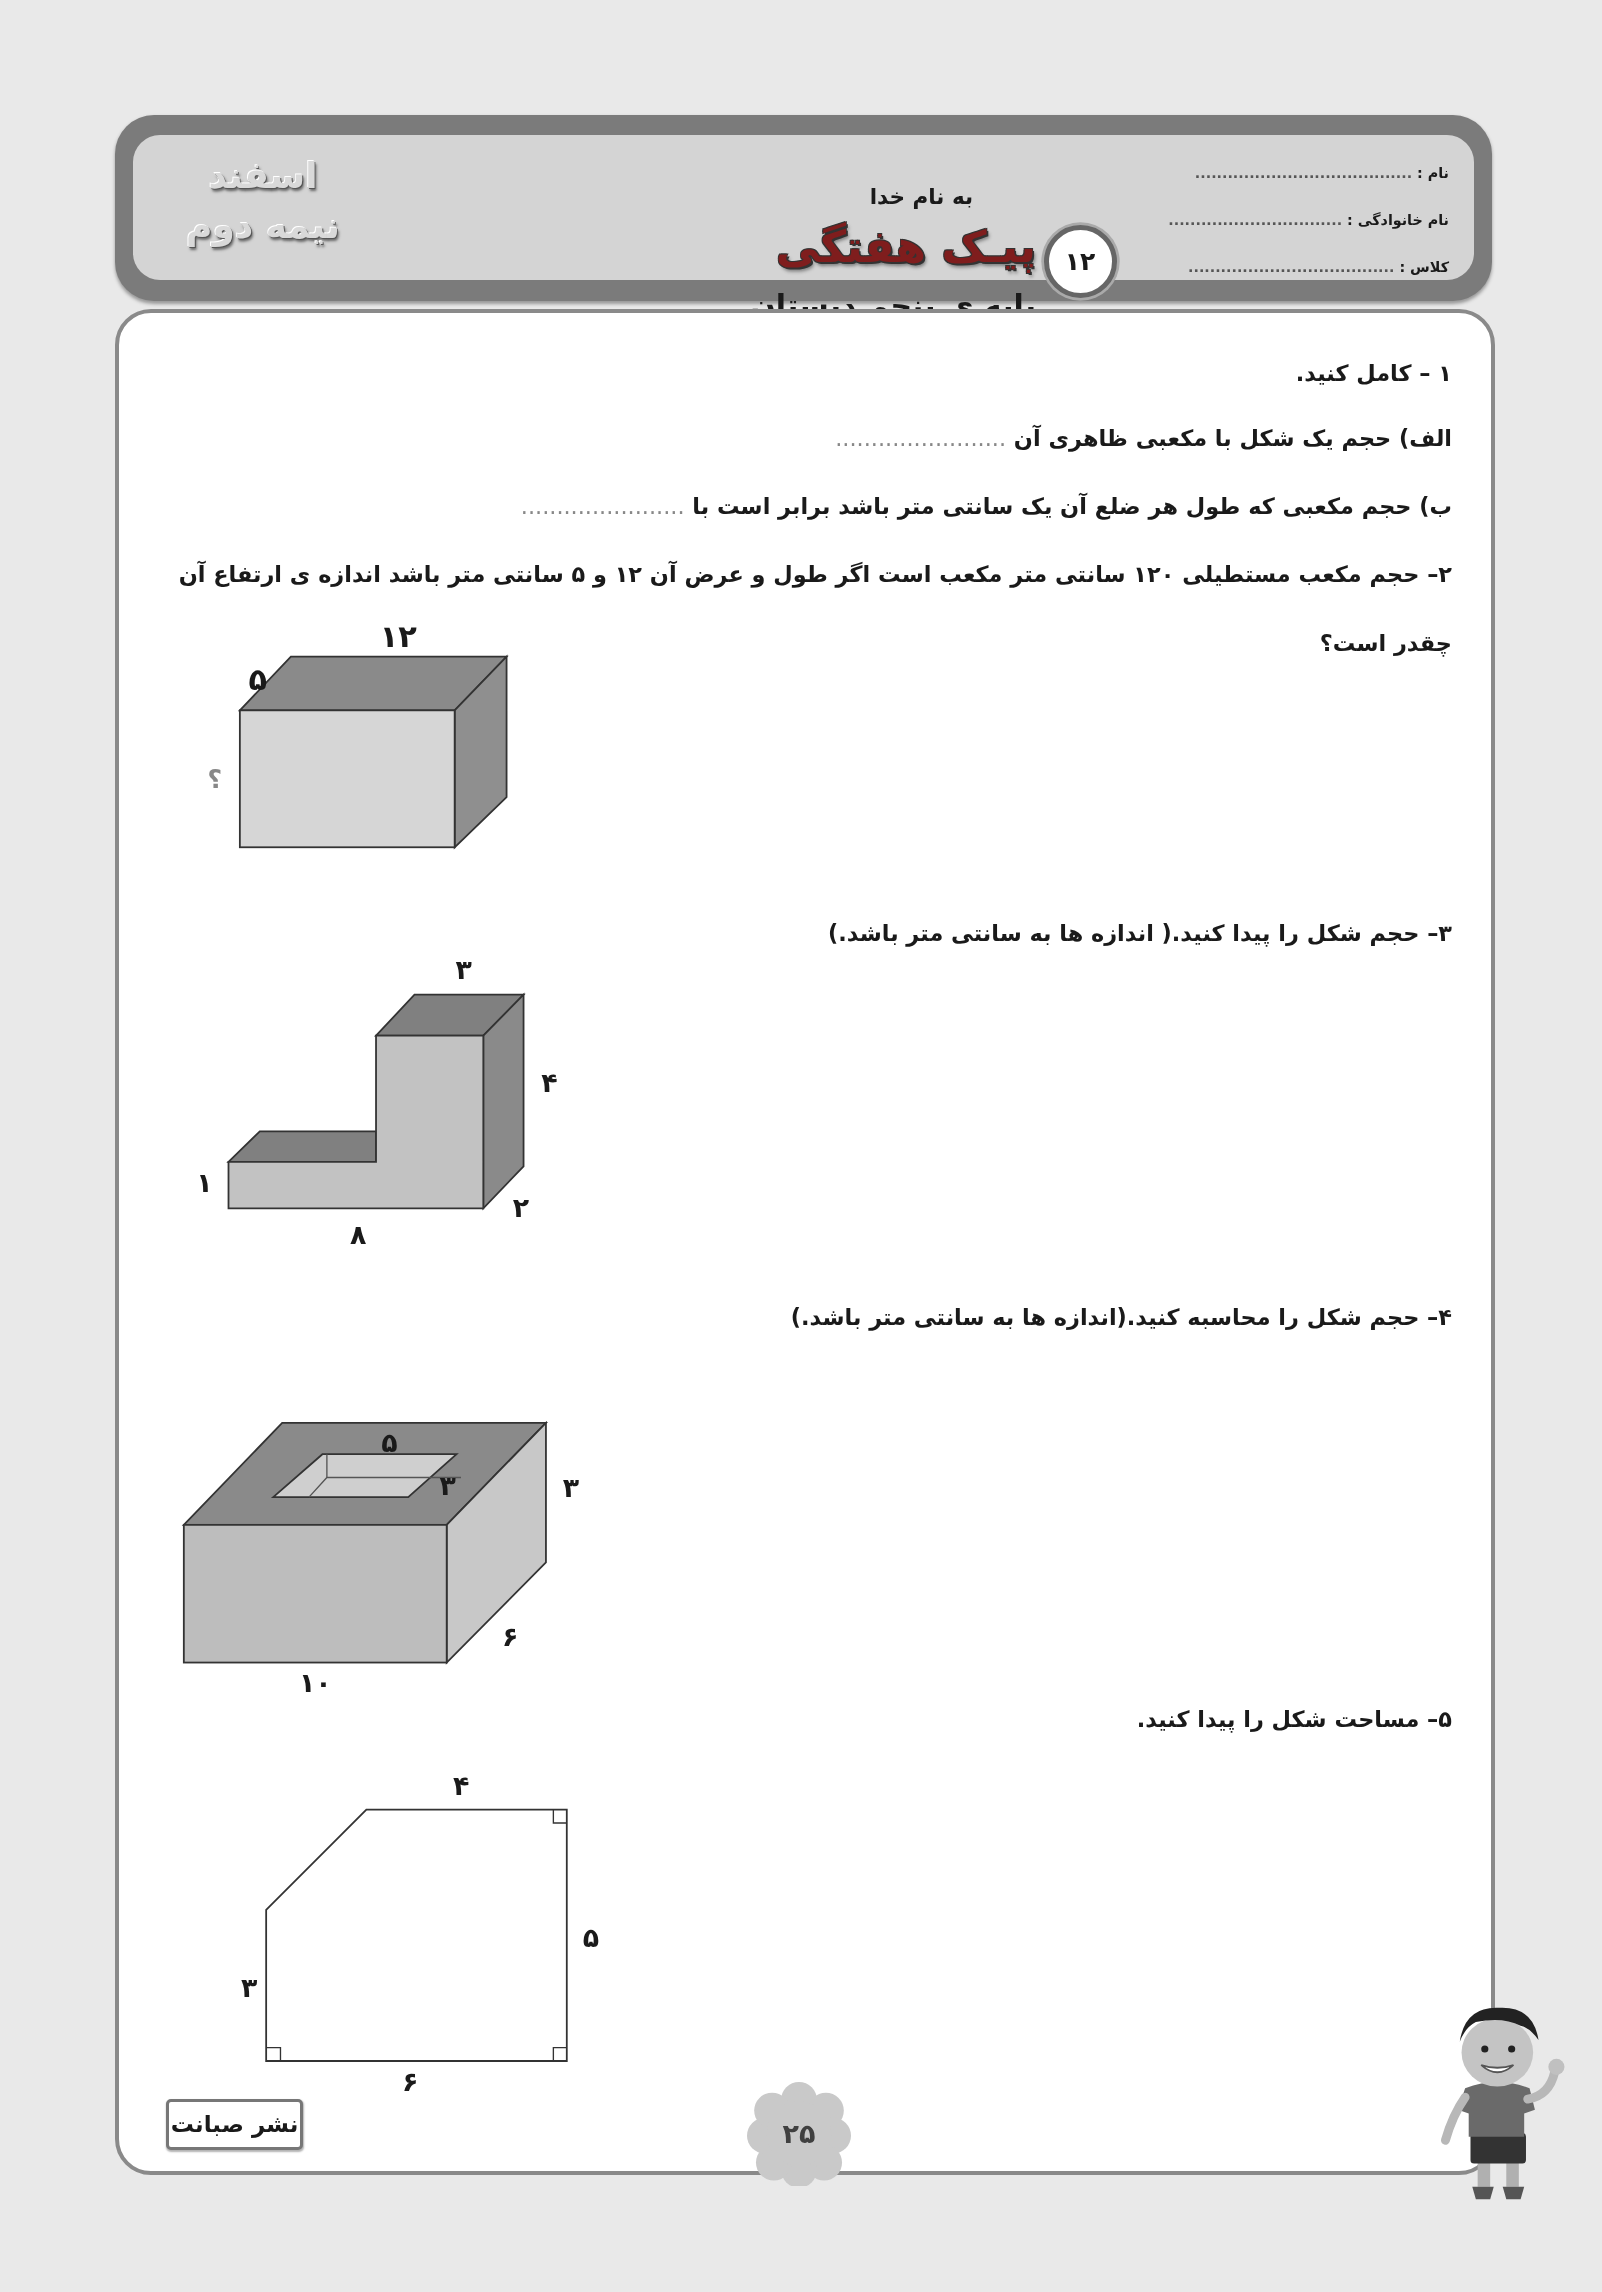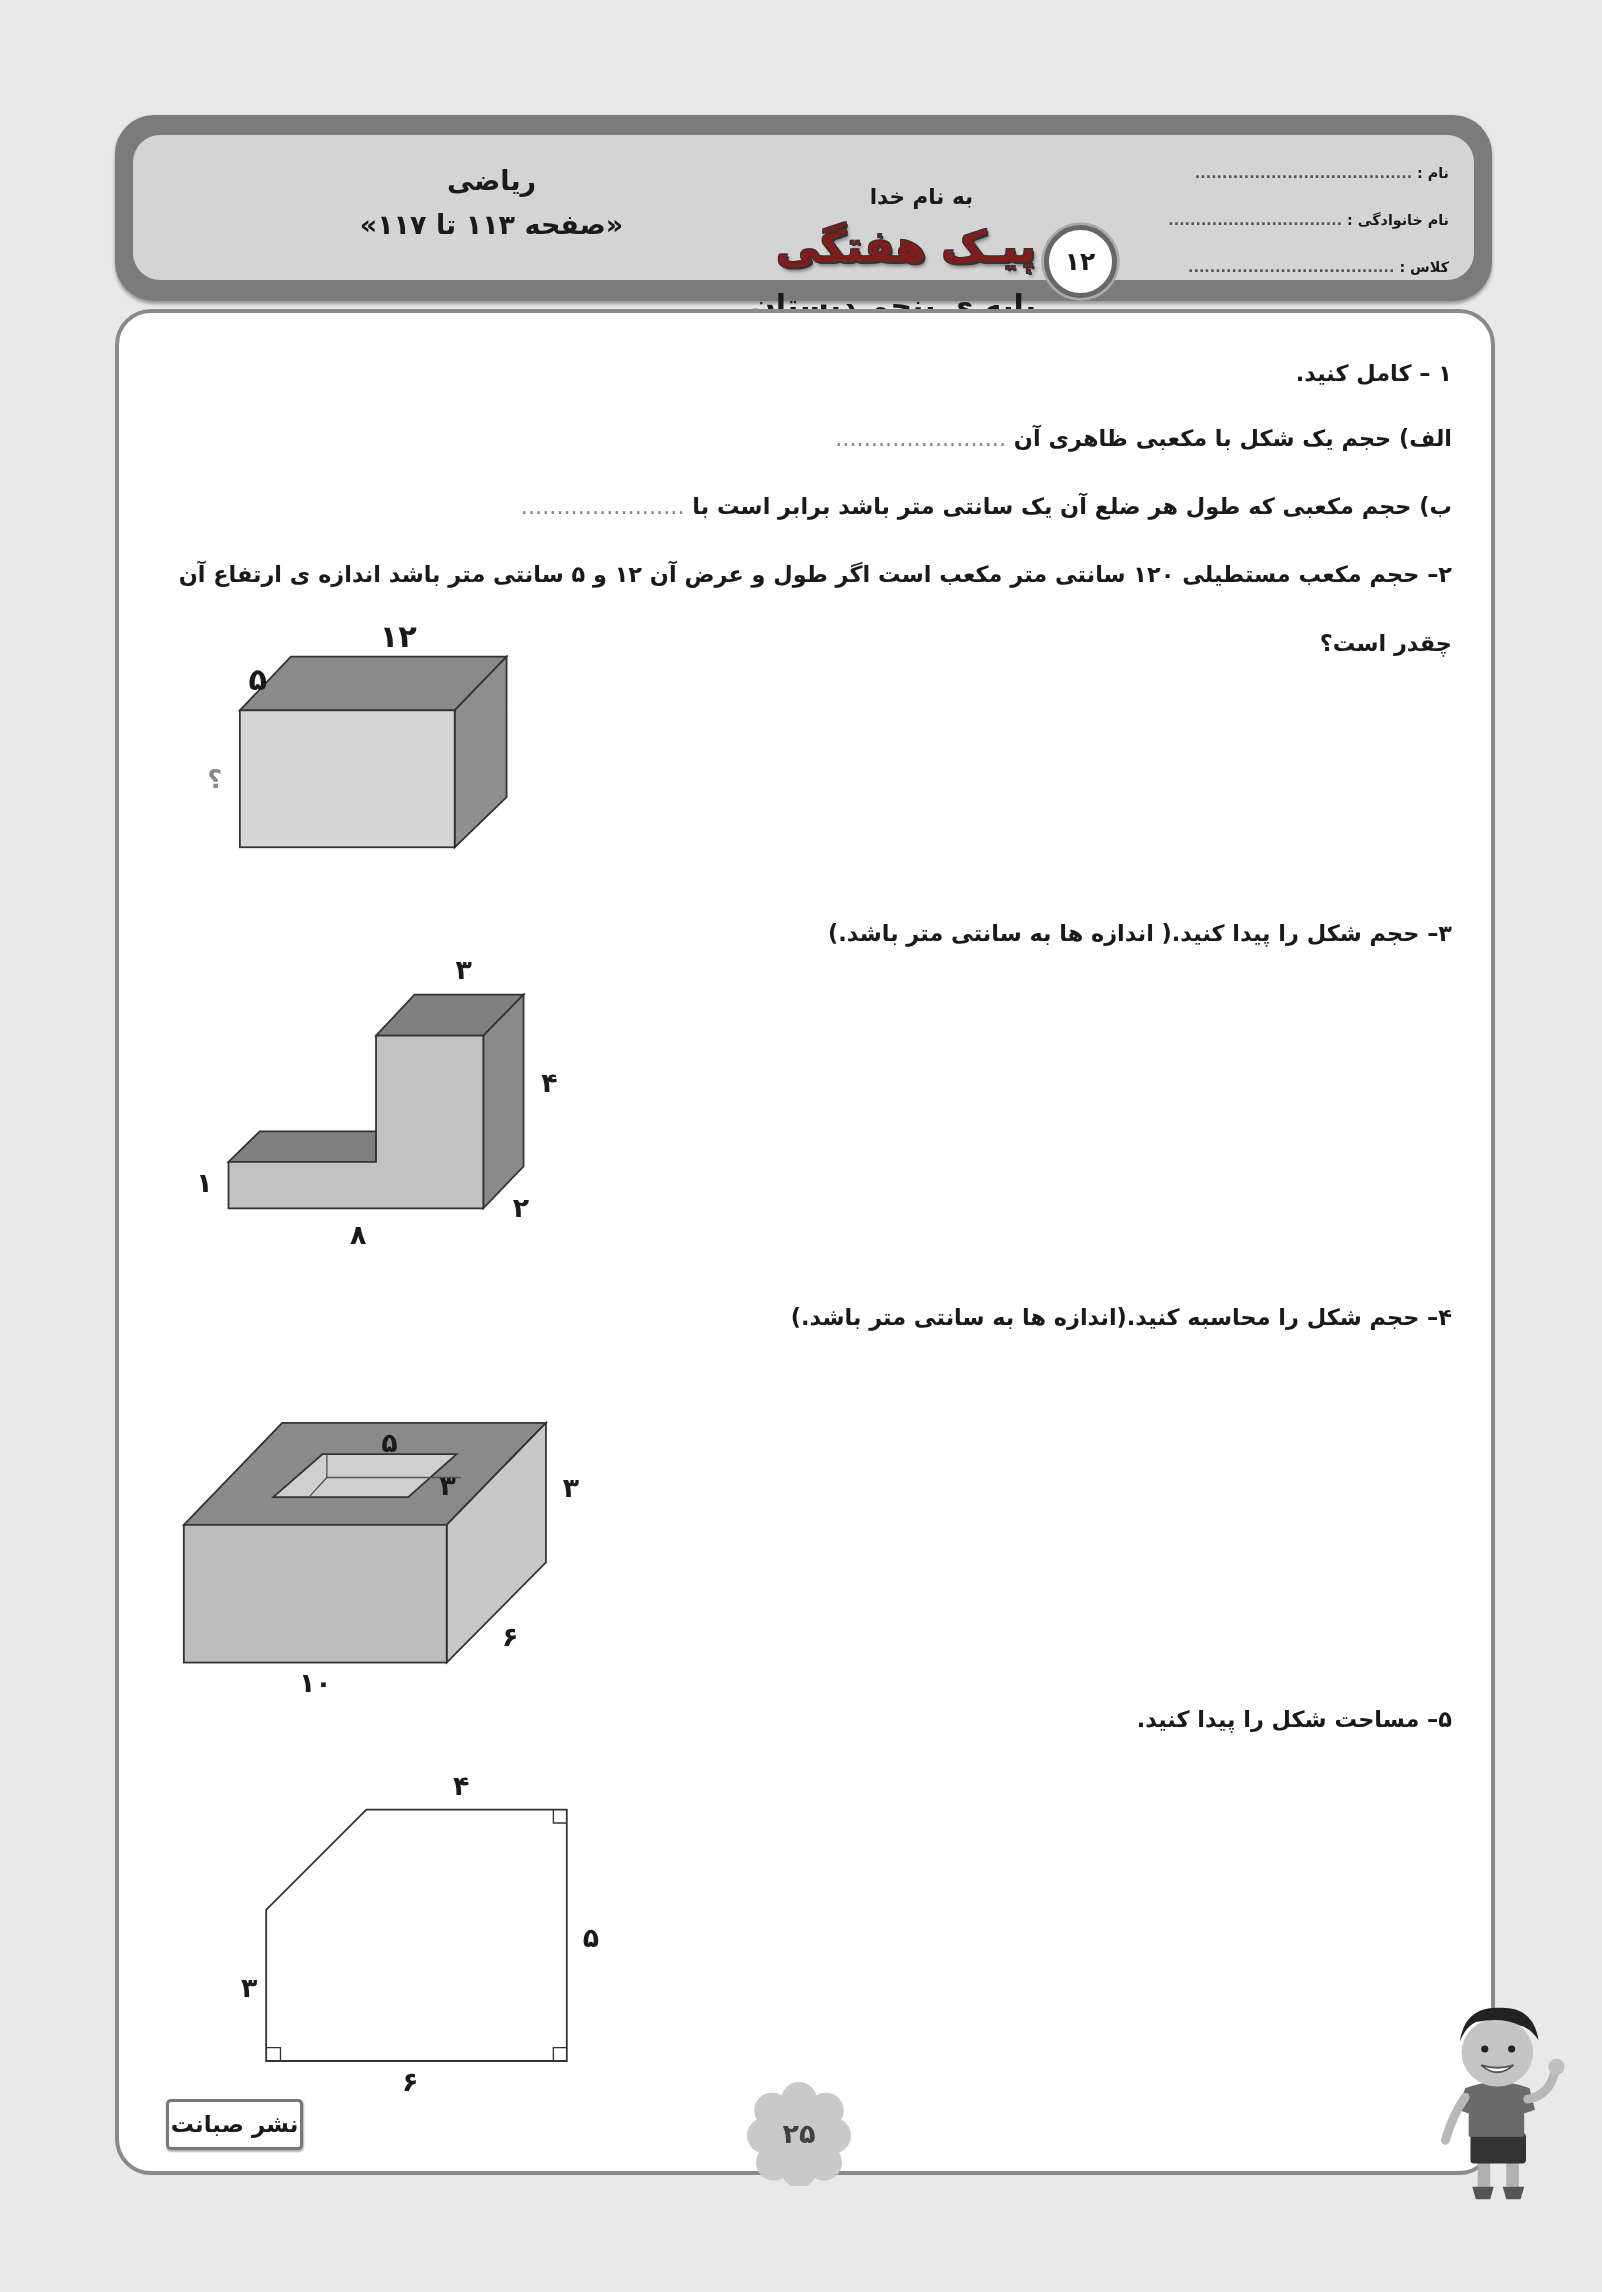--- a/index.html
+++ b/index.html
@@ -61,23 +61,23 @@
     position:absolute; left:0; top:0; width:104px; height:106px; display:flex; align-items:center; justify-content:center;
     font-size:27px; font-weight:bold; color:#404040;
   }
   .mascot { position:absolute; left:1415px; top:1988px; }
 </style>
 </head>
 <body>
 
 <div class="header-frame">
   <div class="header-inner">
-    <div class="h-subject">
-      <div class="s1">ریاضی</div>
-      <div class="s2">«صفحه ۱۱۳ تا ۱۱۷»</div>
+    <div class="h-month">
+      <div class="m1">اسفند</div>
+      <div class="m2">نیمه دوم</div>
     </div>
     <div class="h-title" style="height:152px;">
       <div class="bism">به نام خدا</div>
       <div class="badge">۱۲</div>
       <div class="paik">پیـک هفتگی</div>
       <div class="grade">پایه ی پنجم دبستان</div>
     </div>
     <div class="h-fields">
       <div class="f"><span>نام :</span> <span class="dots">........................................</span></div>
       <div class="f"><span>نام خانوادگی :</span> <span class="dots">................................</span></div>

